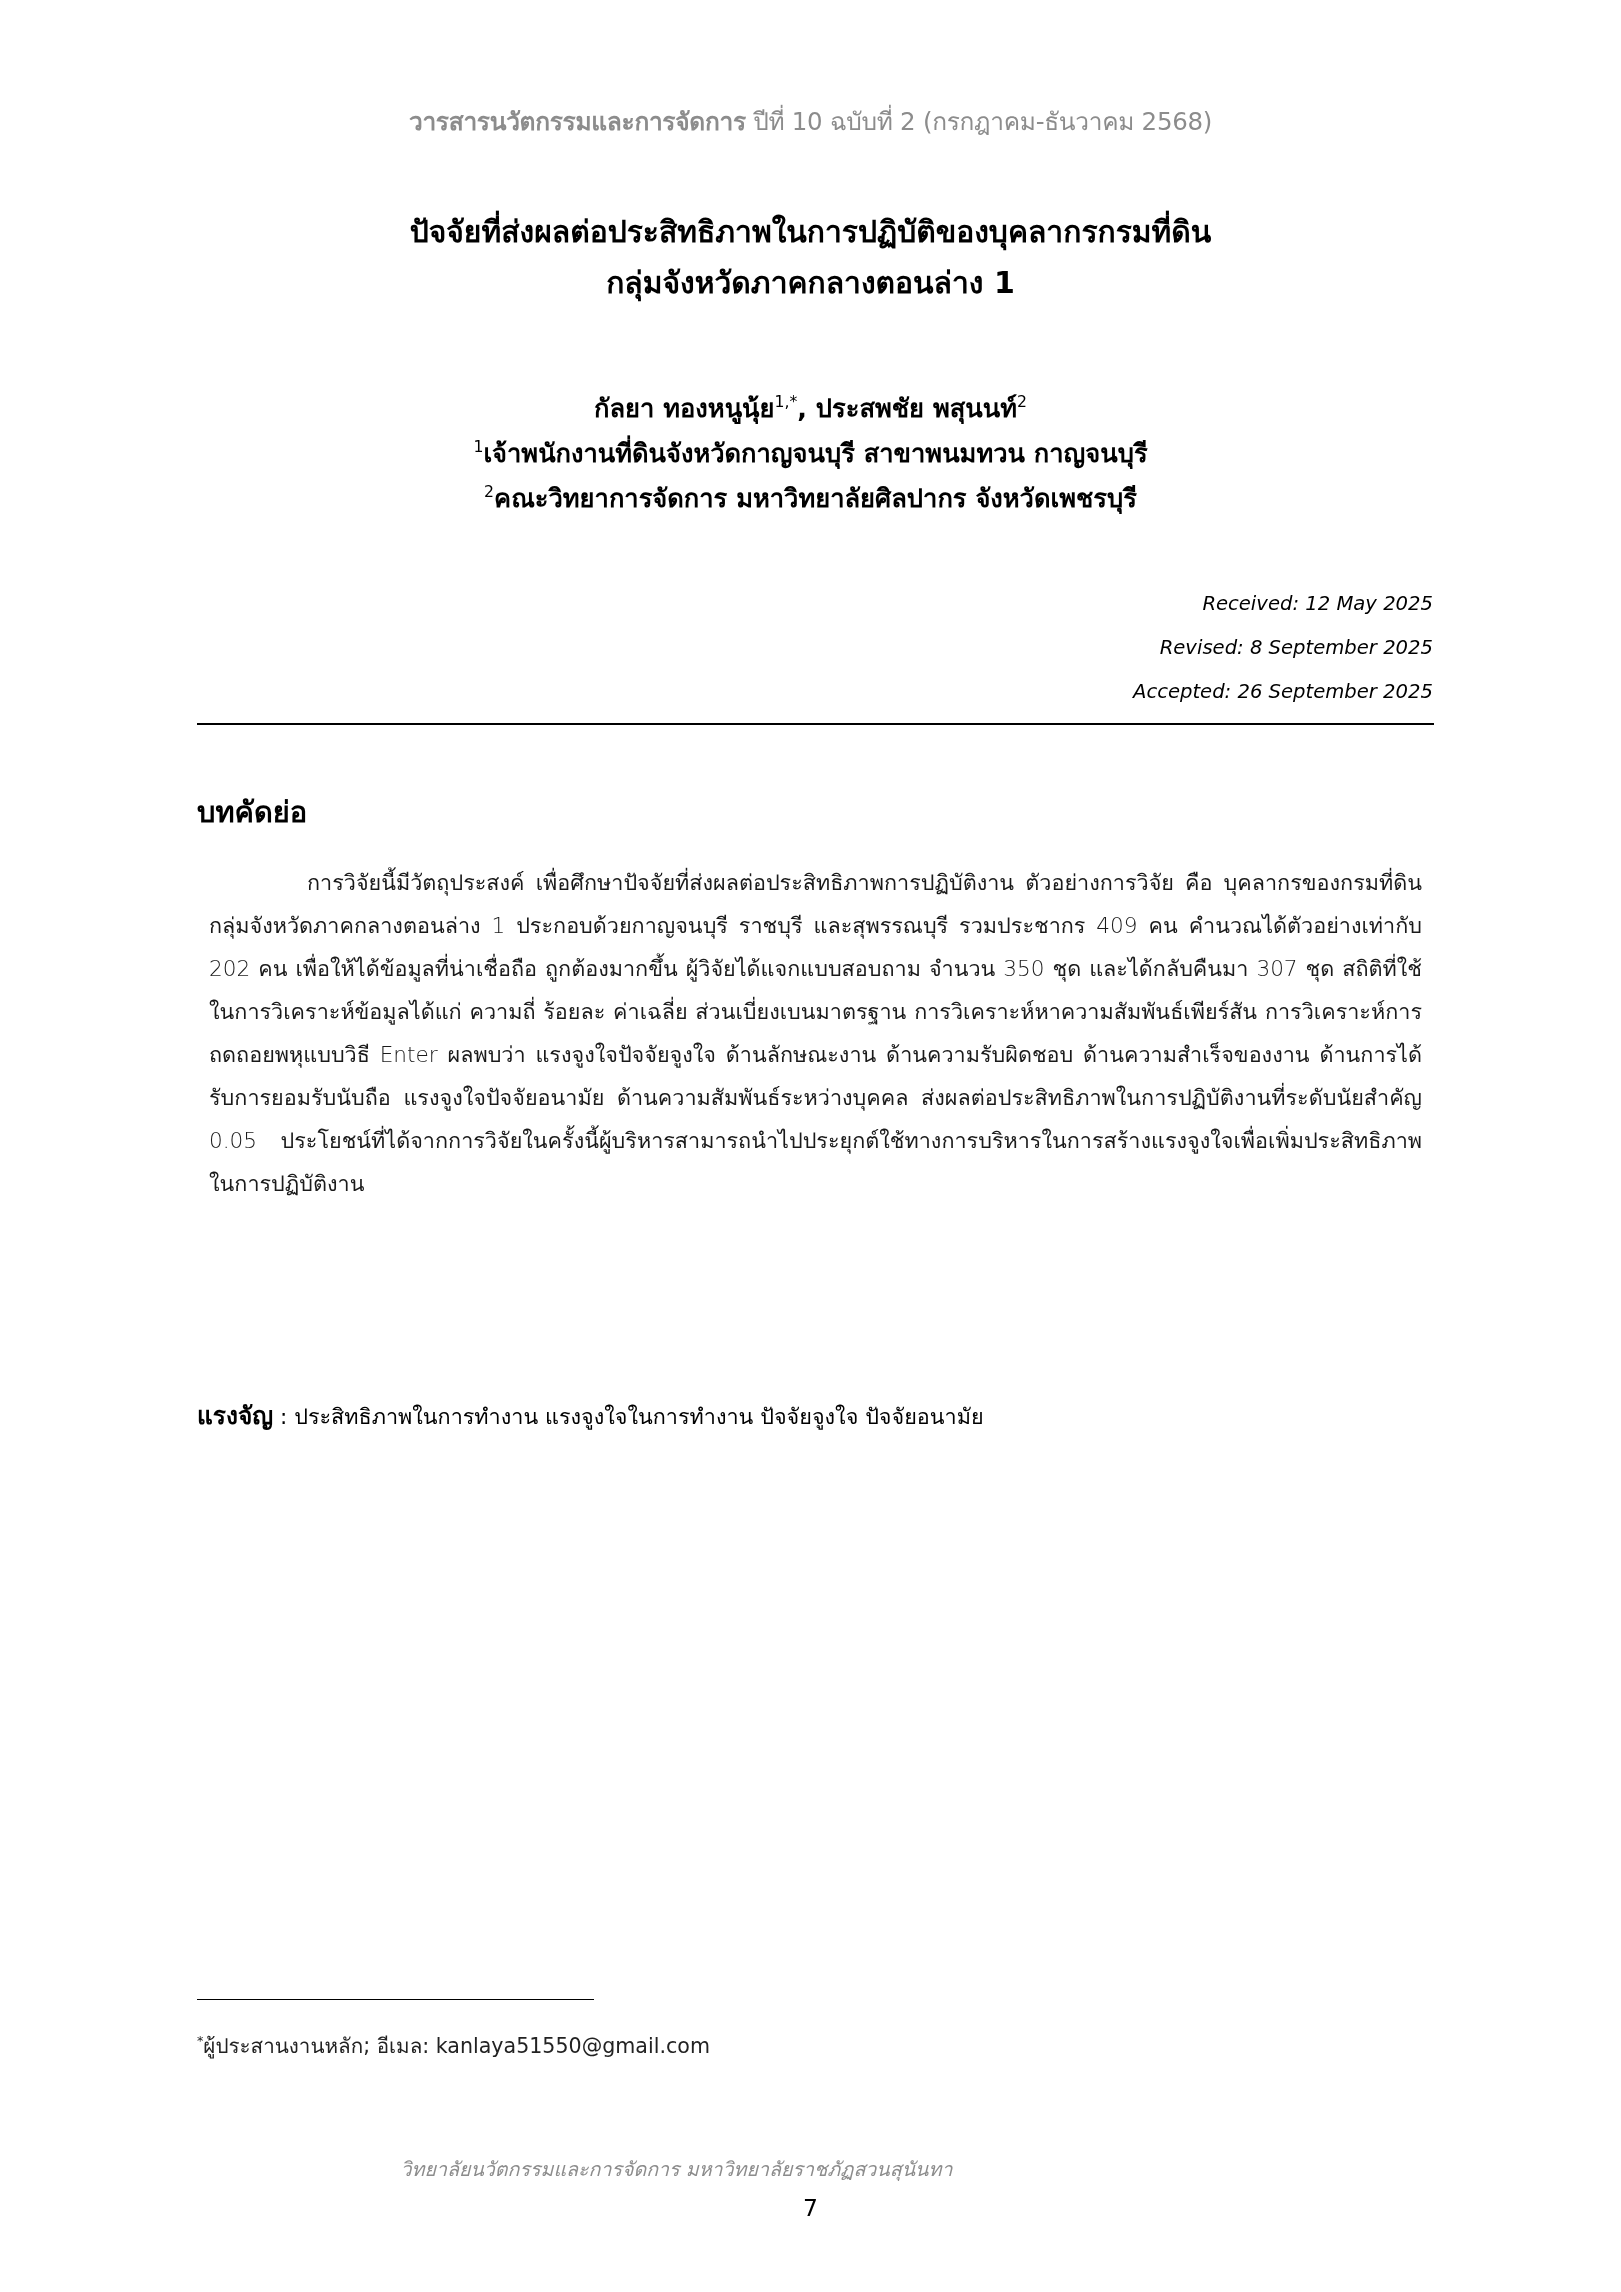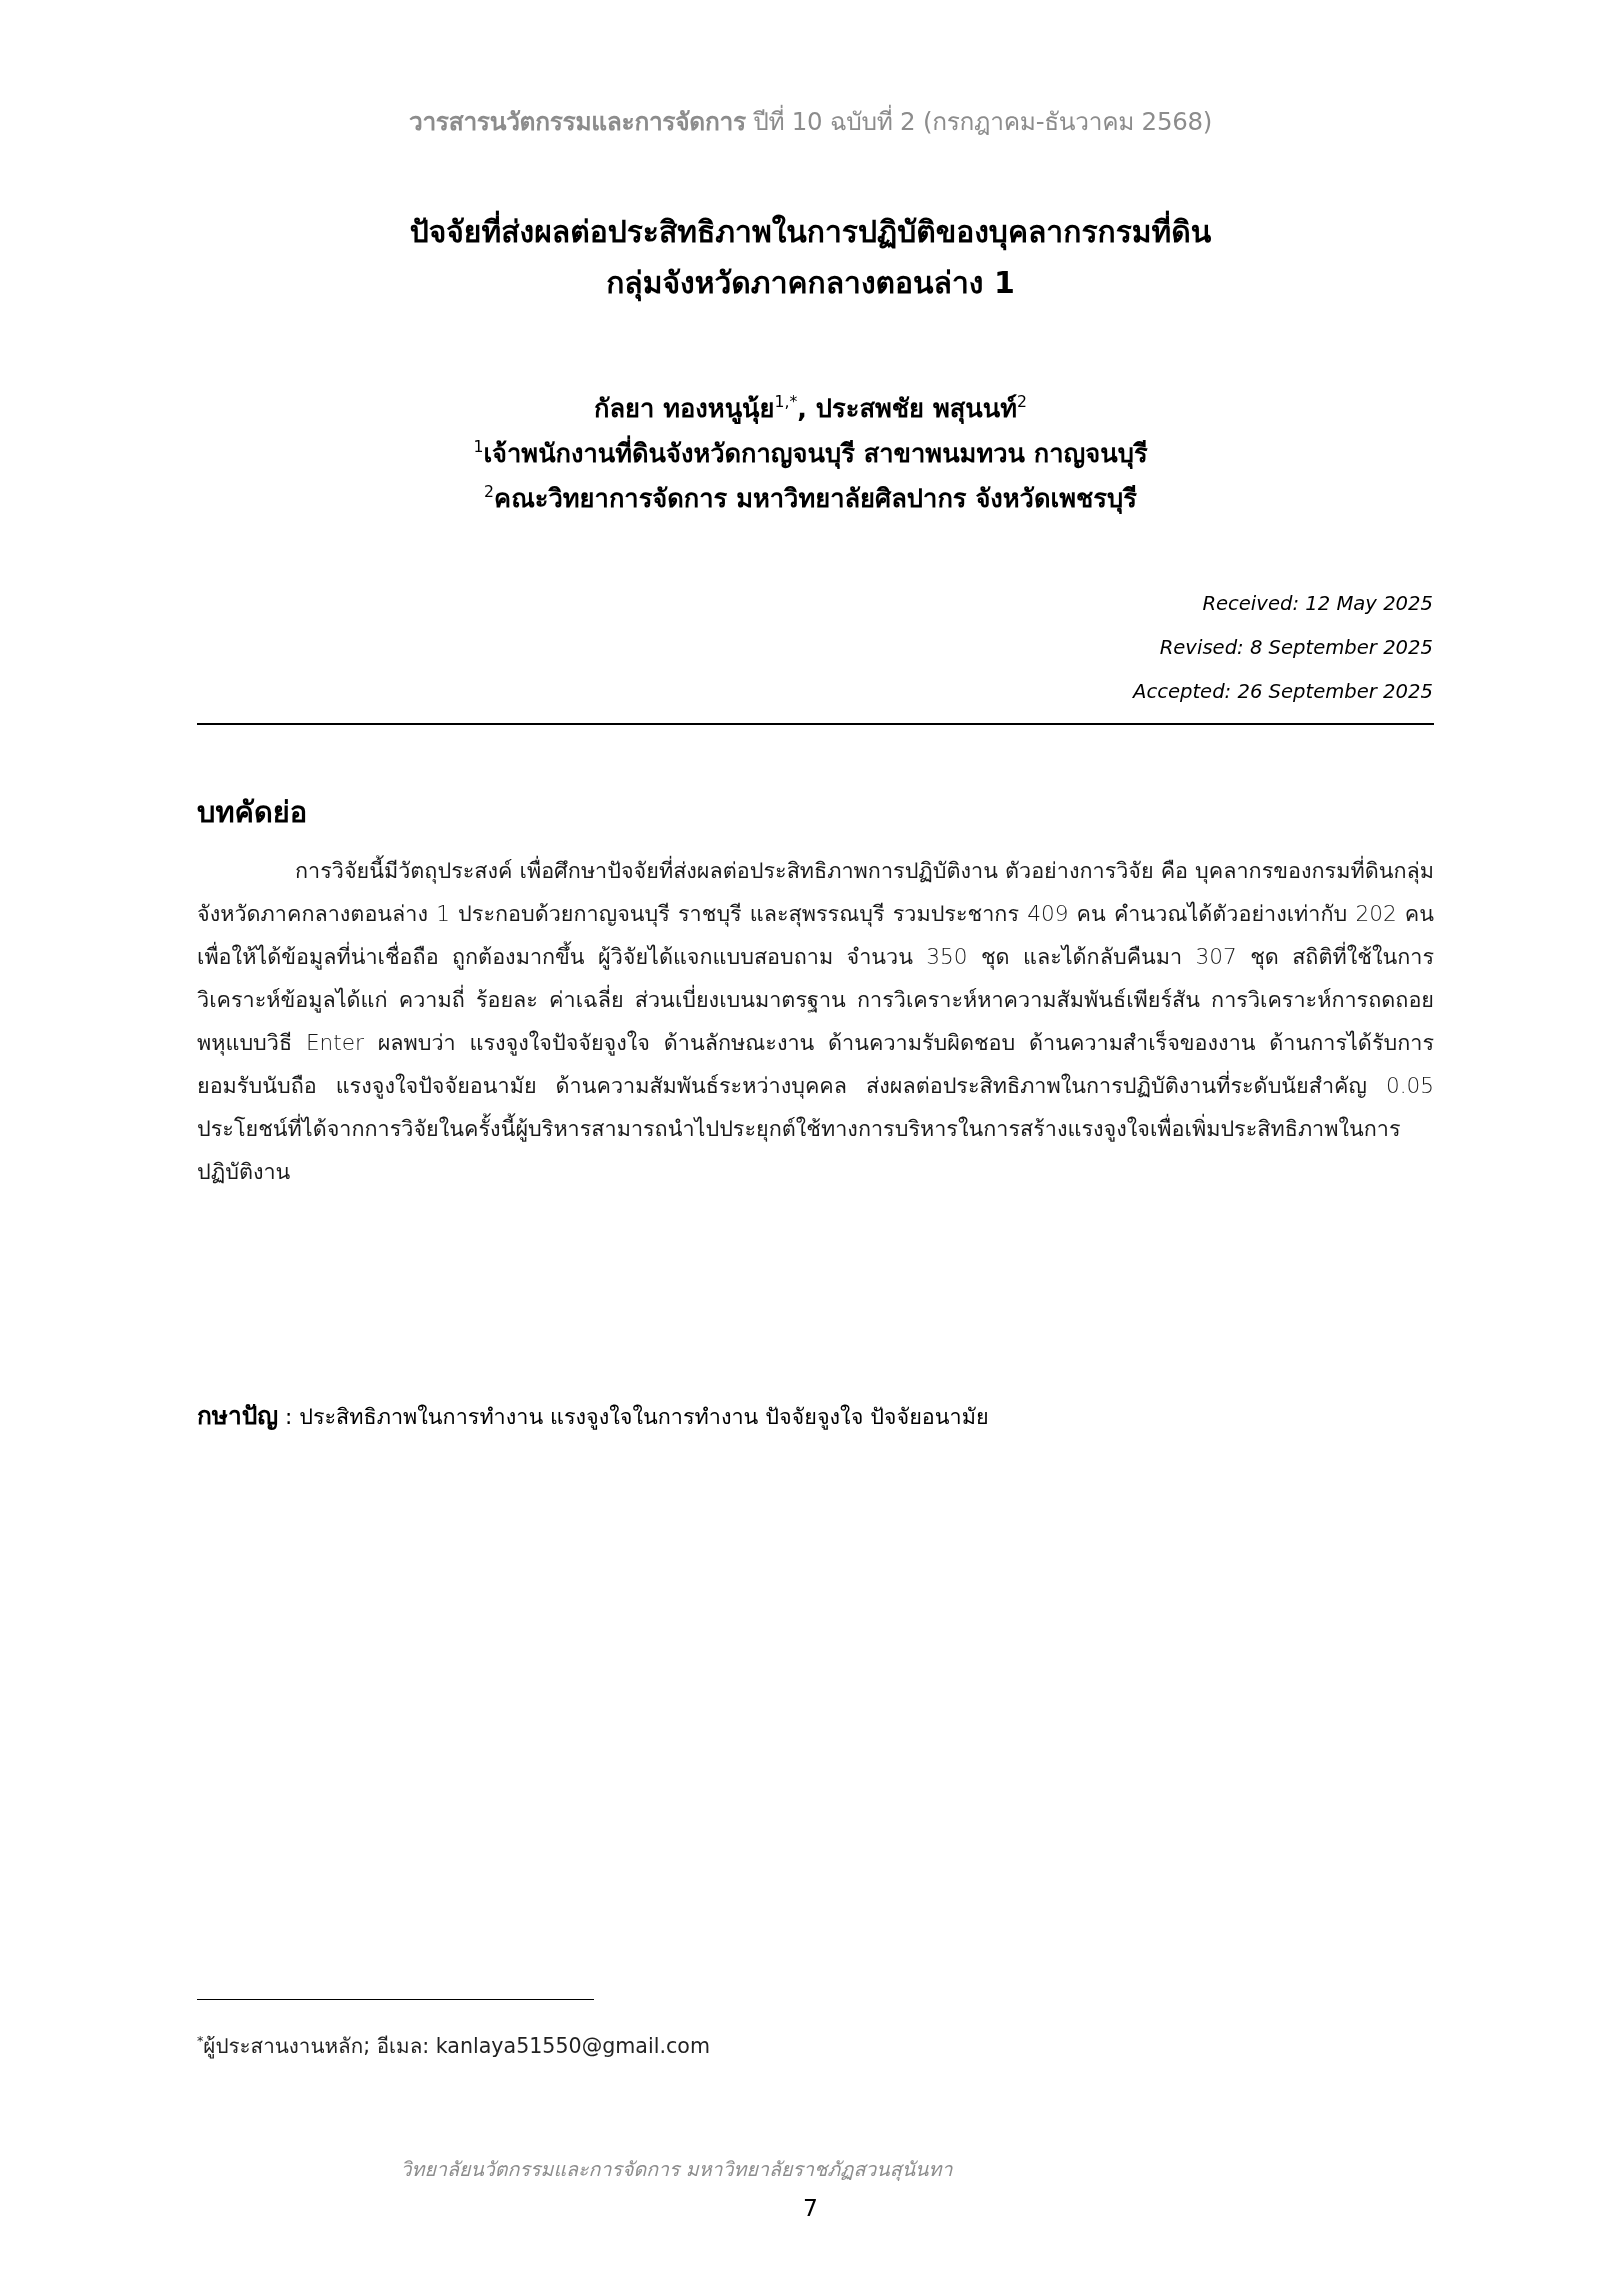--- a/index.html
+++ b/index.html
@@ -85,21 +85,21 @@
       left: 197px;
       width: 1237px;
       font-size: 21.6px;
       line-height: 43px;
       text-align: justify;
       color: #1a1a1a;
       font-weight: 300;
     }
     .abstract-body .para {
       text-indent: 98px;
-      margin: 0;
+      margin: 12px;
     }
     .keywords {
       position: absolute;
       top: 1396px;
       left: 197px;
       font-size: 21.6px;
       line-height: 39px;
     }
     .keywords .kw-label {
       font-weight: bold;
@@ -177,21 +177,21 @@
 
 <div class="divider"></div>
 
 <div class="abstract-heading">บทคัดย่อ</div>
 
 <div class="abstract-body">
   <p class="para">การวิจัยนี้มีวัตถุประสงค์ เพื่อศึกษาปัจจัยที่ส่งผลต่อประสิทธิภาพการปฏิบัติงาน ตัวอย่างการวิจัย คือ บุคลากรของกรมที่ดินกลุ่มจังหวัดภาคกลางตอนล่าง 1 ประกอบด้วยกาญจนบุรี ราชบุรี และสุพรรณบุรี รวมประชากร 409 คน คำนวณได้ตัวอย่างเท่ากับ 202 คน เพื่อให้ได้ข้อมูลที่น่าเชื่อถือ ถูกต้องมากขึ้น ผู้วิจัยได้แจกแบบสอบถาม จำนวน 350 ชุด และได้กลับคืนมา 307 ชุด สถิติที่ใช้ในการวิเคราะห์ข้อมูลได้แก่ ความถี่ ร้อยละ ค่าเฉลี่ย ส่วนเบี่ยงเบนมาตรฐาน การวิเคราะห์หาความสัมพันธ์เพียร์สัน การวิเคราะห์การถดถอยพหุแบบวิธี Enter ผลพบว่า แรงจูงใจปัจจัยจูงใจ ด้านลักษณะงาน ด้านความรับผิดชอบ ด้านความสำเร็จของงาน ด้านการได้รับการยอมรับนับถือ แรงจูงใจปัจจัยอนามัย ด้านความสัมพันธ์ระหว่างบุคคล ส่งผลต่อประสิทธิภาพในการปฏิบัติงานที่ระดับนัยสำคัญ 0.05 ประโยชน์ที่ได้จากการวิจัยในครั้งนี้ผู้บริหารสามารถนำไปประยุกต์ใช้ทางการบริหารในการสร้างแรงจูงใจเพื่อเพิ่มประสิทธิภาพในการปฏิบัติงาน</p>
 </div>
 
 <div class="keywords">
-  <span class="kw-label">กษาปัญ</span><span> : </span><span>ประสิทธิภาพในการทำงาน แรงจูงใจในการทำงาน ปัจจัยจูงใจ ปัจจัยอนามัย</span>
+  <span class="kw-label">แรงจัญ</span><span> : </span><span>ประสิทธิภาพในการทำงาน แรงจูงใจในการทำงาน ปัจจัยจูงใจ ปัจจัยอนามัย</span>
 </div>
 
 <div class="footnote-rule"></div>
 
 <div class="footnote">
   <sup>*</sup><span>ผู้ประสานงานหลัก; อีเมล: kanlaya51550@gmail.com</span>
 </div>
 
 <div class="running-footer">วิทยาลัยนวัตกรรมและการจัดการ มหาวิทยาลัยราชภัฏสวนสุนันทา</div>
 

